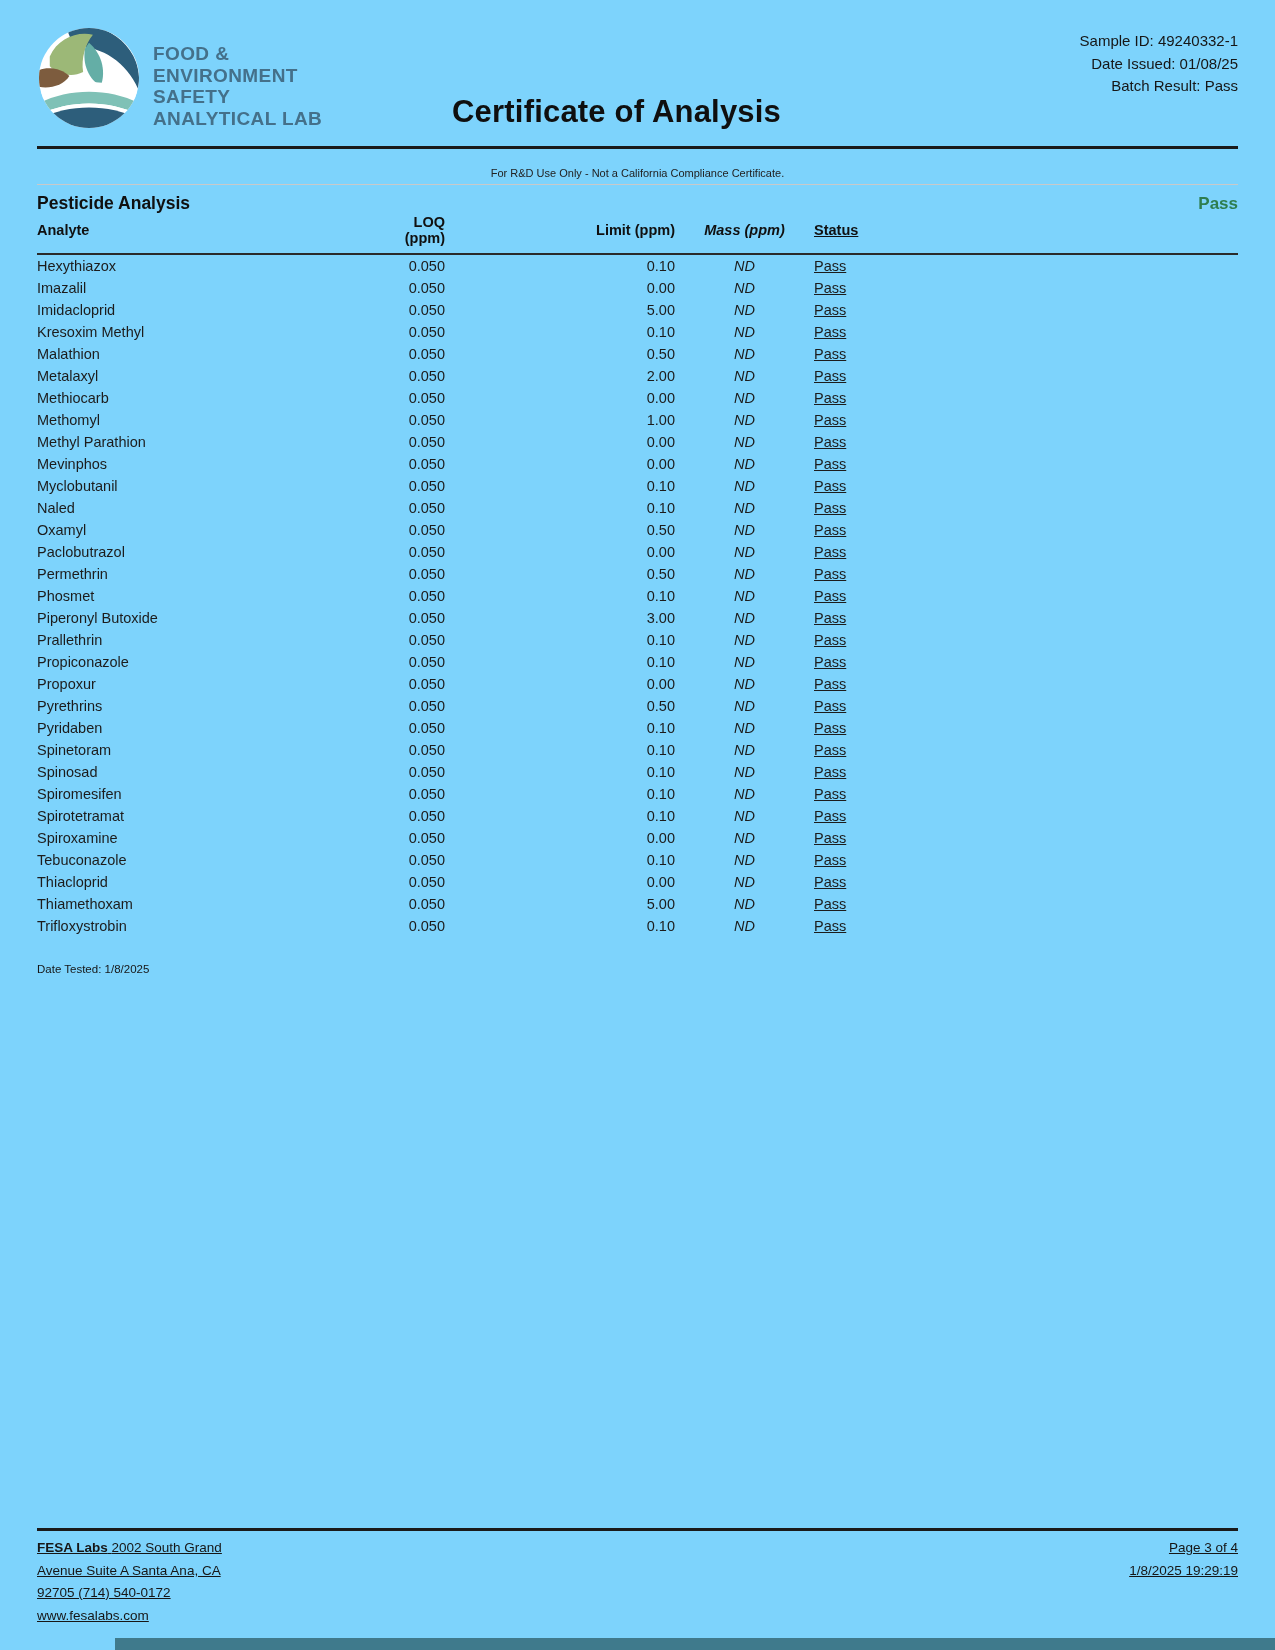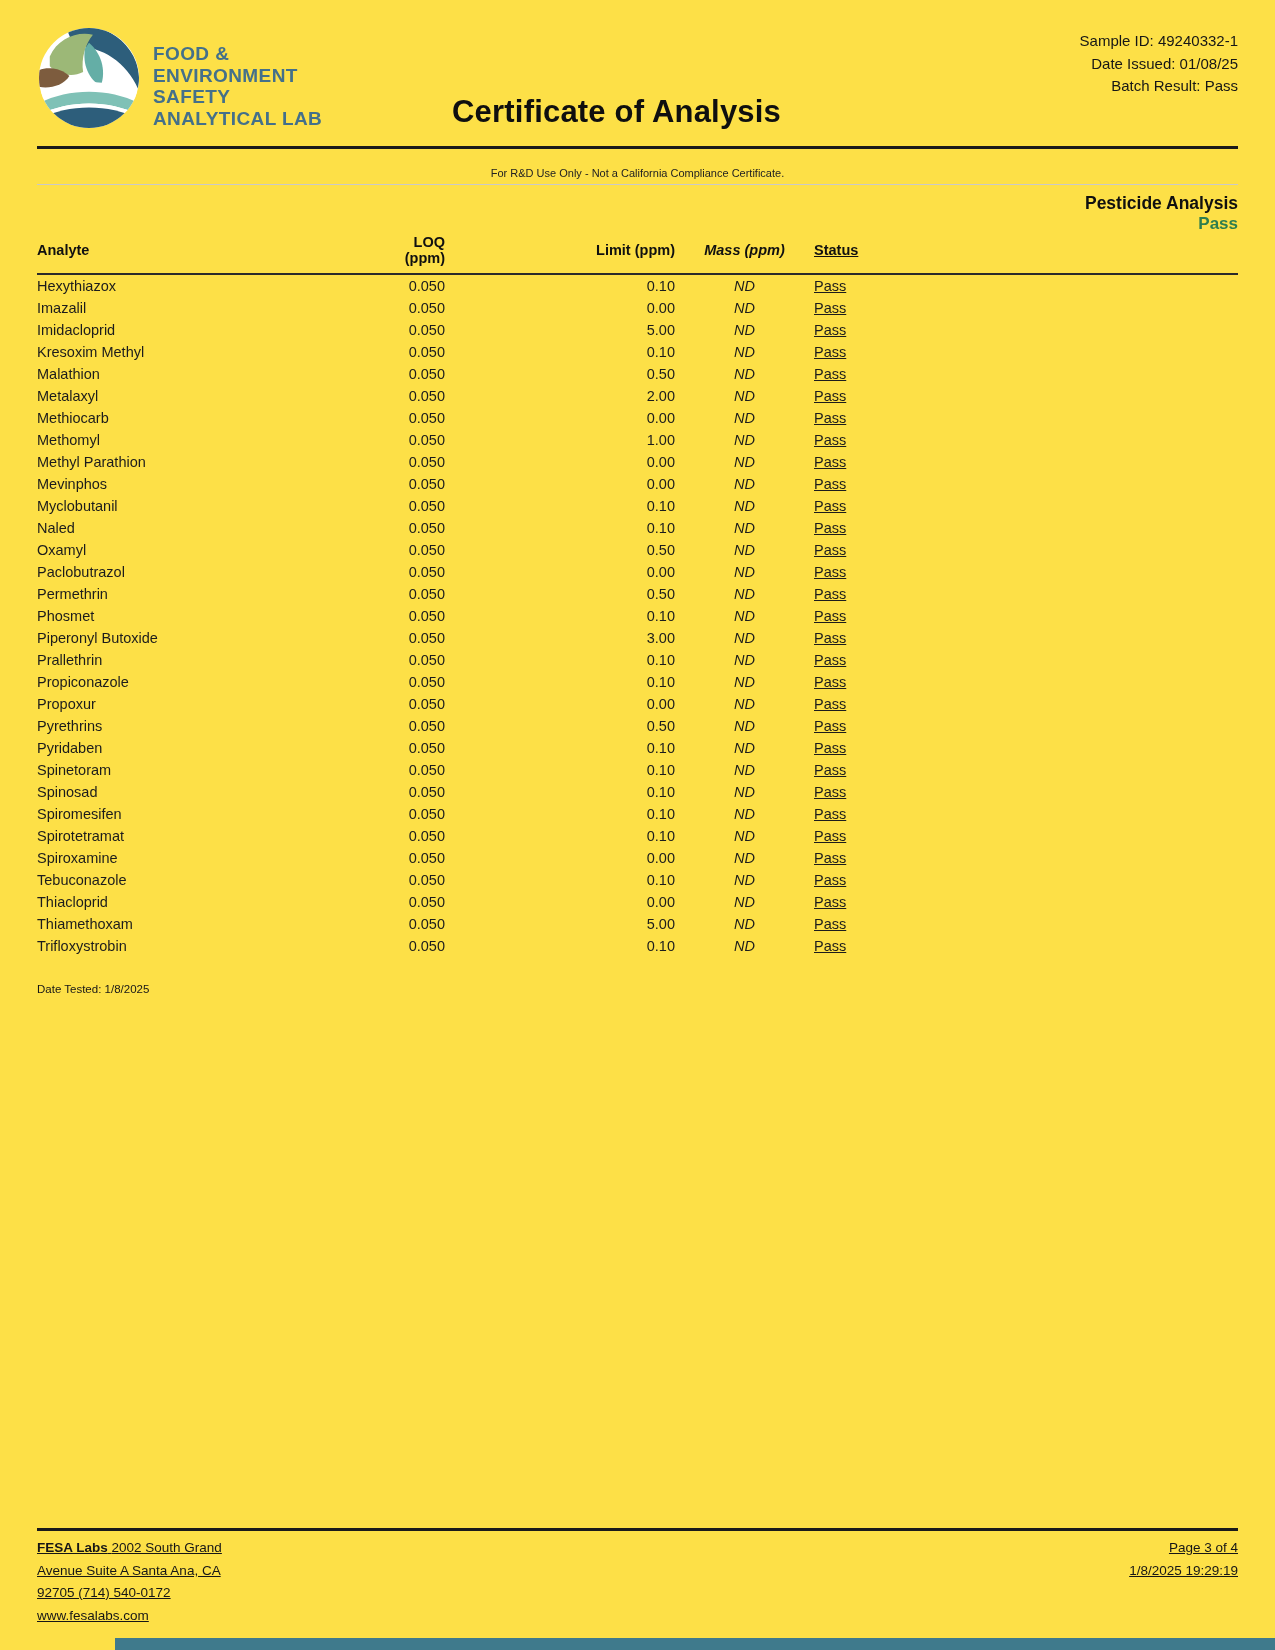--- a/index.html
+++ b/index.html
@@ -1,36 +1,36 @@
 <!DOCTYPE html>
 <html><head>
 <meta charset="utf-8">
 <style>
   html,body { margin:0; padding:0; background:#ffffff; }
   .page {
-    position:relative; width:1275px; height:1650px; background:#fde047;
+    position:relative; width:1275px; height:1650px; background:#7dd3fc;
     overflow:hidden; font-family:"Liberation Sans", sans-serif; color:#1b1b1b;
   }
 
   
   .logo-wrap { position:absolute; left:38px; top:27px; display:flex; gap:13px; }
   .logo-svg  { width:102px; height:102px; flex:0 0 auto; }
   .logo-text { margin-top:16px; font-size:19px; font-weight:700; line-height:21.5px;
                color:#44708a; letter-spacing:0.4px; }
   .title { position:absolute; left:452px; top:94px; margin:0;
            font-size:31px; font-weight:700; letter-spacing:0.2px; color:#0f0f0f; }
   .meta  { position:absolute; right:37px; top:30px; text-align:right;
            font-size:15px; line-height:22.5px; color:#161616; }
   .rule-thick { position:absolute; top:146px; left:37px; right:37px; height:3px; background:#1a1a1a; }
 
   
   .flow { position:absolute; top:150px; left:37px; right:37px; }
   .disclaimer { text-align:center; font-size:11px; color:#222; padding:17px 0 5px;
                 border-bottom:1px solid #c9c9c9; }
-  .section-head { display:flex; justify-content:space-between; align-items:flex-end; margin-top:8px;flex-direction:column; }
+  .section-head { display:flex; justify-content:space-between; align-items:flex-end; margin-top:8px; }
   .section-head h2 { margin:0; font-size:17.5px; font-weight:700; color:#101010; }
   .pass-badge { font-size:17px; font-weight:700; color:#2e7d4e; }
 
   table.analytes { width:100%; border-collapse:collapse; table-layout:fixed; }
   table.analytes th { font-weight:700; font-size:14.5px; color:#101010;
                       padding:0 0 7px; border-bottom:2px solid #2a2a2a; }
   table.analytes td { font-size:14.5px; line-height:15px; padding:3.5px 0; color:#1c1c1c; }
   .c-analyte { width:340px; text-align:left; }
   .c-loq     { width:68px;  text-align:right; }
   .c-limit   { width:230px; text-align:right; }

